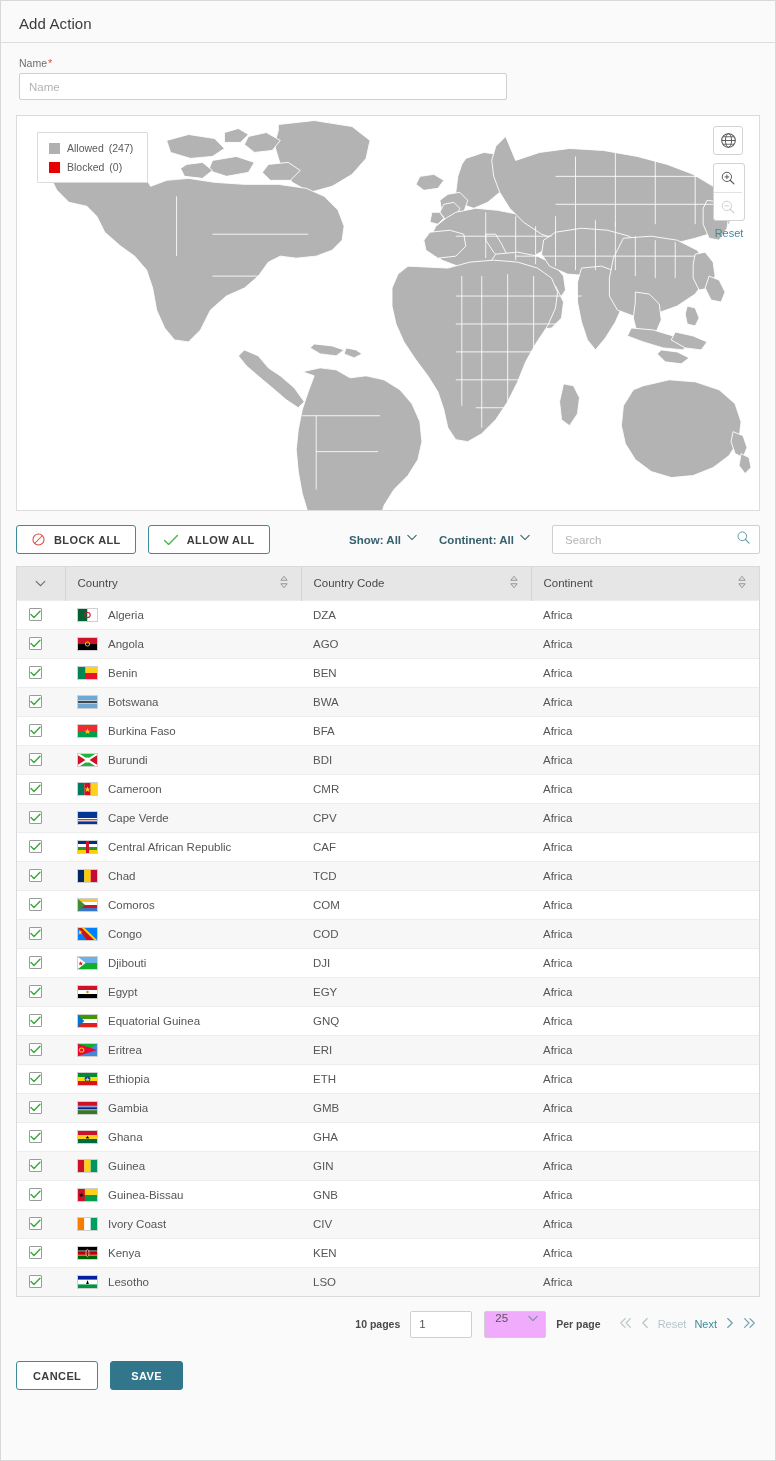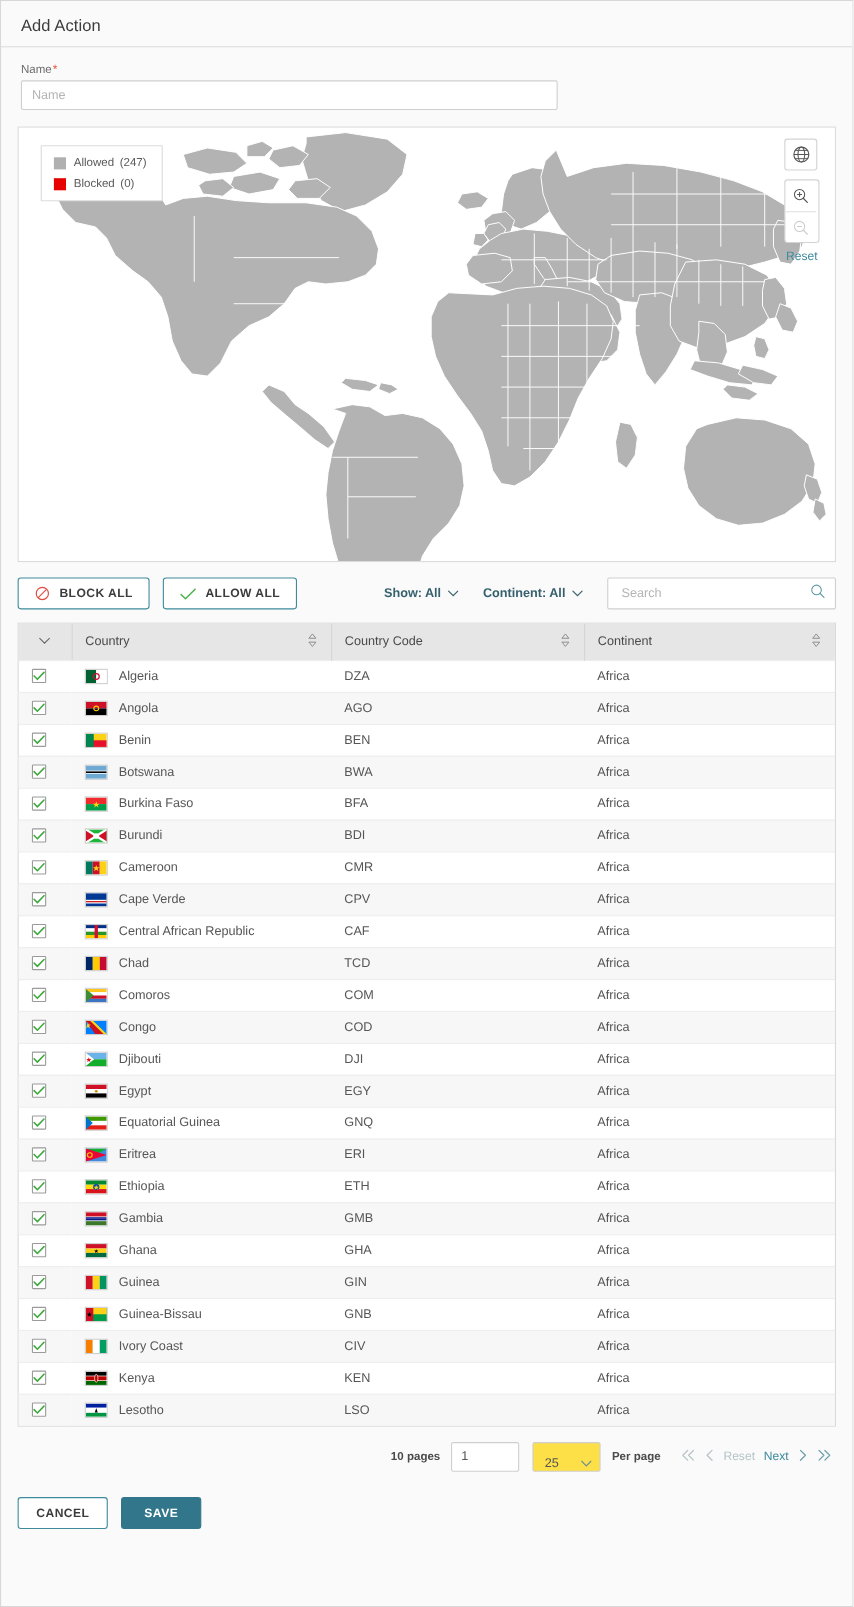--- a/index.html
+++ b/index.html
@@ -86,21 +86,21 @@
     border-radius: 3px; display:flex; align-items:center;
     padding: 0 14px; font-size: 11px; font-weight:bold;
     color:#3c3c3c; letter-spacing:.4px; cursor:pointer;
     font-family:"Liberation Sans", sans-serif;
   }
   .btn-out + .btn-out { margin-left: 12px; }
   .btn-out .bi { margin-right: 8px; display:flex; }
   .tb-spacer { flex: 1; }
   .filter {
     font-size: 11.5px; color:#37606e; font-weight:bold;
-    margin-right: 22px; cursor:pointer; display:flex; align-items:center;
+    margin-right: 22px; cursor:pointer; display:flex; 
     white-space:nowrap;
   }
   .filter .chev { margin-left: 6px; display:flex; }
   .search-box {
     width: 208px; height: 29px; border:1px solid #cfcfcf;
     background:#fff; border-radius:2px; display:flex; align-items:center;
     padding: 0 8px 0 10px;
   }
   .search-box input {
     flex:1; border:none; outline:none; font-size: 11.5px; color:#555;
@@ -150,22 +150,22 @@
     display:flex; align-items:center; justify-content:flex-end;
     height: 30px; font-size: 11px; color:#5a5a5a;
   }
   .pg-pages { font-weight:bold; color:#4a4a4a; margin-right:10px; font-size:10.5px;}
   .pg-input {
     width: 62px; height: 27px; border:1px solid #cfcfcf; background:#fff;
     border-radius:2px; padding:0 8px; font-size:11.5px; color:#555;
     font-family:"Liberation Sans", sans-serif; outline:none; margin-right: 12px;
   }
   .pg-select {
-    width: 62px; height: 27px; border:1px solid #cfcfcf; background:#fde047;
-    border-radius:2px; display:flex; align-items:flex-end; justify-content:space-between;
+    width: 62px; height: 27px; border:1px solid #cfcfcf; background:#f0abfc;
+    border-radius:2px; display:flex; align-items:flex-start; justify-content:space-between;
     padding: 0 7px 0 10px; font-size:11.5px; color:#555; cursor:pointer; margin-right: 10px;
   }
   .pg-perpage { font-weight:bold; color:#4a4a4a; margin-right:14px; font-size:10.5px;}
   .pg-nav { display:flex; align-items:center; }
   .pg-nav > * { margin: 0 4px; }
   .pg-dis { color:#b6c4c8; font-size:11px; }
   .pg-act { color:#3d8a9c; font-size:11px; cursor:pointer; }
 
   
   .footer { margin: 22px 15px 0 15px; display:flex; align-items:center; }

